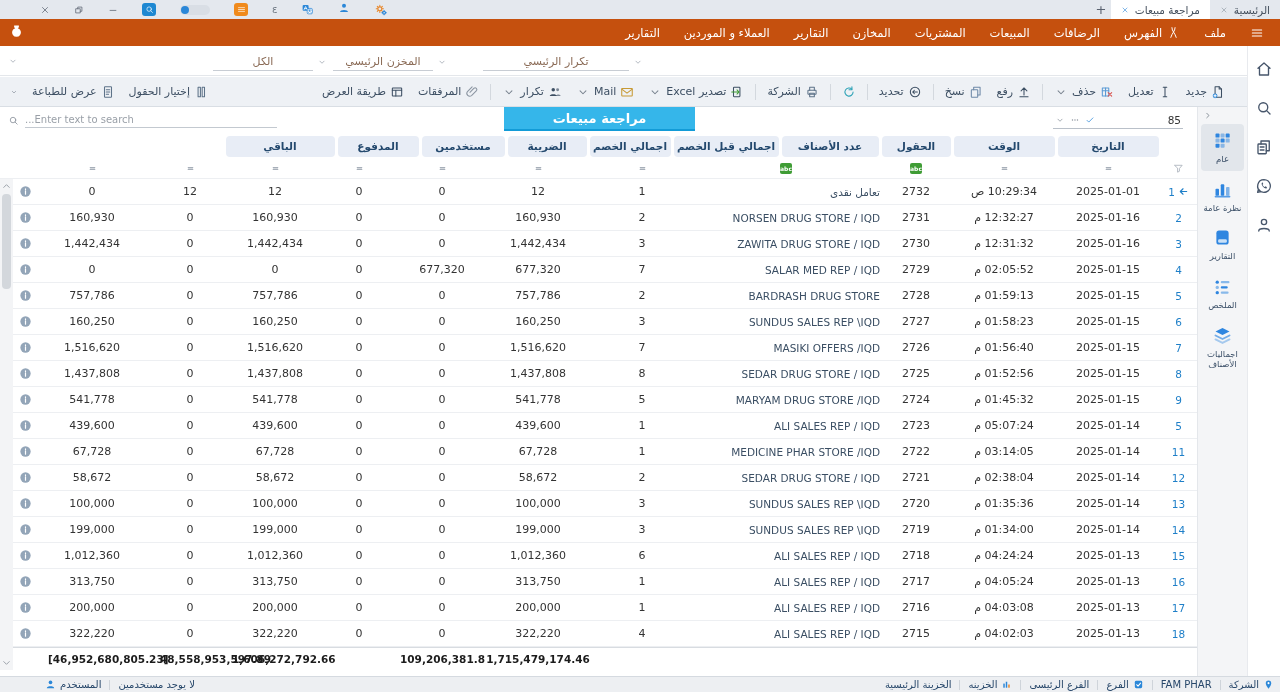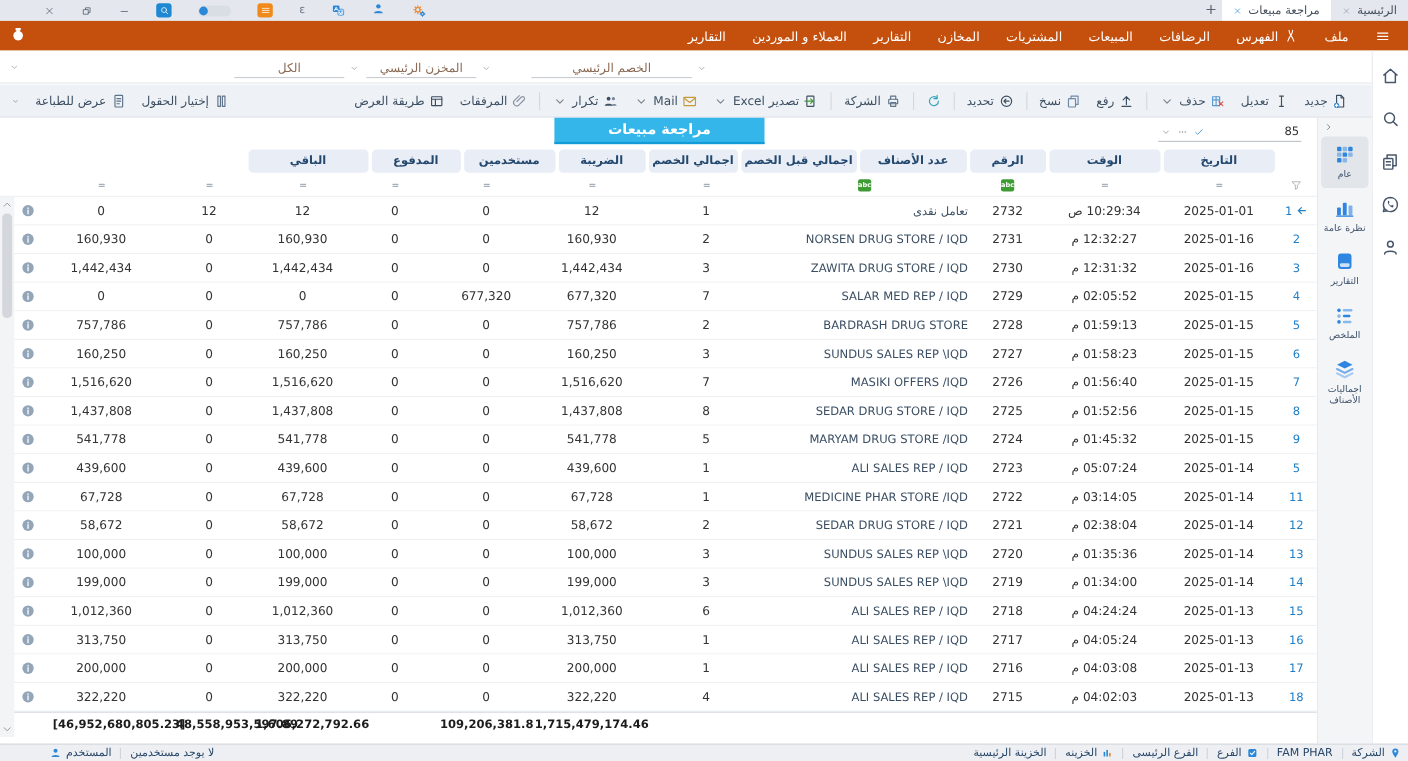--- a/index.html
+++ b/index.html
@@ -246,21 +246,21 @@
           <span>العملاء و الموردين</span>
         </span>
         <span class="mitem">
           <span>التقارير</span>
         </span>
       </nav>
   </div>
 
   <div id="filtersrow">
       <div class="ffield" style="left:483px;width:146px">
-        <span>الخصم الرئيسي</span>
+        <span>تكرار الرئيسي</span>
         <span class="fcaret ic">
           <svg viewBox="0 0 24 24">
             <path d="M7 10l5 5 5-5"></path>
           </svg>
         </span>
       </div>
       <div class="ffield" style="left:333px;width:100px">
         <span>المخزن الرئيسي</span>
         <span class="fcaret ic">
           <svg viewBox="0 0 24 24">
@@ -527,20 +527,29 @@
                 <path d="M4 12l8 4 8-4" stroke-width="2.2" opacity=".65"></path>
                 <path d="M4 16.5l8 4 8-4" stroke-width="2.2" opacity=".4"></path>
               </svg>
             </span>
             <span>اجماليات الأصناف</span>
           </div>
         </div>
     </div>
     <div id="gridarea">
       <div id="searchrow">
+        <div id="searchbox">
+          <span class="ic" id="searchic">
+              <svg viewBox="0 0 24 24">
+                <circle cx="11" cy="11" r="6"></circle>
+                <path d="M15.5 15.5L20 20"></path>
+              </svg>
+            </span>
+          <input type="text" placeholder="...Enter text to search" style="">
+        </div>
         <div id="pagetitle">مراجعة مبيعات</div>
         <div id="counter">
             <span class="val">85</span>
             <span class="sp"></span>
             <span class="ic ck" style="width:10px;height:10px">
               <svg viewBox="0 0 24 24">
                 <path d="M5 13l4 4L19 7"></path>
               </svg>
             </span>
             <span class="ic" style="width:10px;height:10px">
@@ -560,21 +569,21 @@
       <div id="grid">
         <div class="hrow" id="gridhead">
             <div class="hwrap" style="width:37px"></div>
             <div class="hwrap" style="width:104px">
               <div class="hcell">التاريخ</div>
             </div>
             <div class="hwrap" style="width:104px">
               <div class="hcell">الوقت</div>
             </div>
             <div class="hwrap" style="width:72px">
-              <div class="hcell">الرقم</div>
+              <div class="hcell">الحقول</div>
             </div>
             <div class="hwrap" style="width:100px">
               <div class="hcell">عدد الأصناف</div>
             </div>
             <div class="hwrap" style="width:108px">
               <div class="hcell">اجمالي قبل الخصم</div>
             </div>
             <div class="hwrap" style="width:84px">
               <div class="hcell">اجمالي الخصم</div>
             </div>

